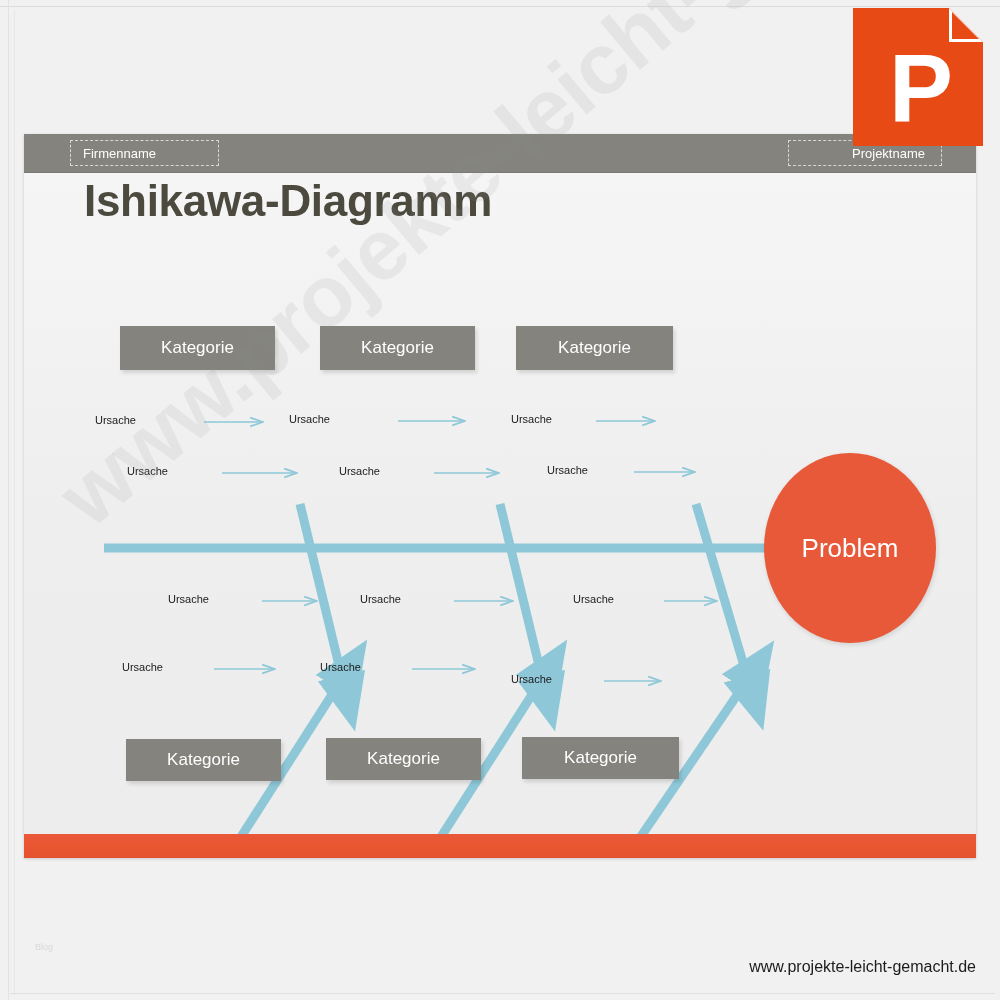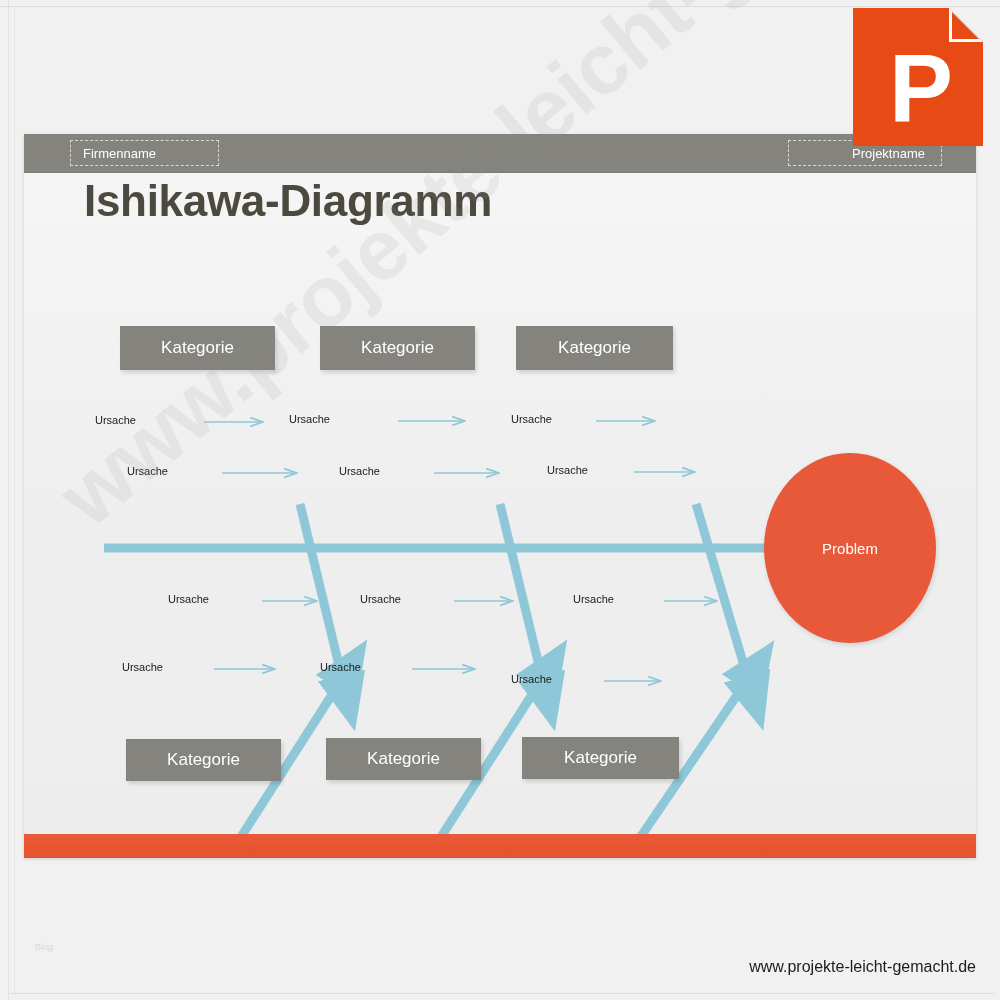--- a/index.html
+++ b/index.html
@@ -138,21 +138,21 @@
   }
 
   .problem-oval {
     position: absolute;
     background: #e8593a;
     border-radius: 50%;
     color: #ffffff;
     display: flex;
     align-items: center;
     justify-content: center;
-    font-size: 15px;
+    font-size: 26px;
     box-shadow: 1px 2px 5px rgba(0,0,0,0.12);
   }
 
   
   .watermark {
     position: absolute;
     left: 40px;
     top: 470px;
     width: 1000px;
     transform: rotate(-40deg);

